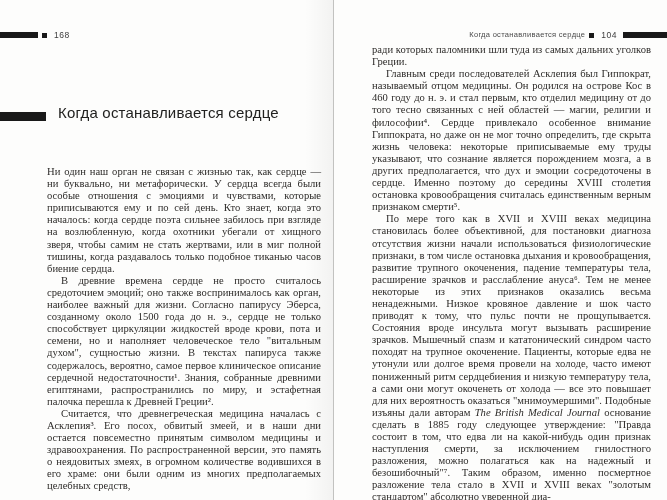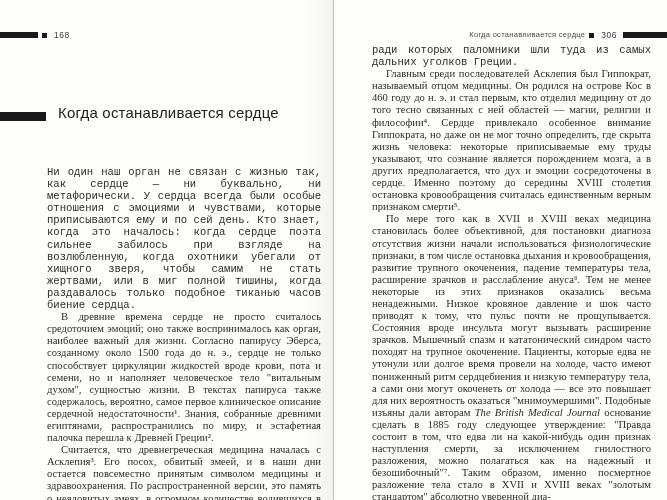--- a/index.html
+++ b/index.html
@@ -105,21 +105,21 @@
     font-size: 10.6px;
     line-height: 12.1px;
     color: #2e2c2a;
   }
   .body-left  { left: 47px; top: 166px; width: 274px; }
   .body-right { left: 38px; top: 44px;  width: 279px; }
   .body-text p {
     margin: 0;
     text-indent: 14px;
   }
-  .body-text p.noindent { text-indent: 0; font-family: Liberation Mono, monospace; }
+  .body-text p.noindent { text-indent: 0; }
   .body-text em {
   }
 </style>
 </head>
 <body>
 
 <div class="spread">
 
   <div class="page page-left">
 
@@ -141,21 +141,21 @@
 
   <div class="gutter-shade-left"></div>
   <div class="gutter-shade-right"></div>
   <div class="spine-line"></div>
 
   <div class="page page-right">
 
     <div class="pagehead pagehead-right">
       <span class="head-running">Когда останавливается сердце</span>
       <span class="head-square"></span>
-      <span class="head-pagenum">306</span>
+      <span class="head-pagenum">104</span>
       <span class="head-bar head-bar-r"></span>
     </div>
 
     <div class="body-text body-right">
       <p class="noindent">ради которых паломники шли туда из самых дальних уголков Греции.</p>
       <p>Главным среди последователей Асклепия был Гиппократ, называемый отцом медицины. Он родился на острове Кос в 460 году до н. э. и стал первым, кто отделил медицину от до того тесно связанных с ней областей — магии, религии и философии⁴. Сердце привлекало особенное внимание Гиппократа, но даже он не мог точно определить, где скрыта жизнь человека: некоторые приписываемые ему труды указывают, что сознание является порождением мозга, а в других предполагается, что дух и эмоции сосредоточены в сердце. Именно поэтому до середины XVIII столетия остановка кровообращения считалась единственным верным признаком смерти⁵.</p>
       <p>
         <span>По мере того как в XVII и XVIII веках медицина становилась более объективной, для постановки диагноза отсутствия жизни начали использоваться физиологические признаки, в том числе остановка дыхания и кровообращения, развитие трупного окоченения, падение температуры тела, расширение зрачков и расслабление ануса⁶. Тем не менее некоторые из этих признаков оказались весьма ненадежными. Низкое кровяное давление и шок часто приводят к тому, что пульс почти не прощупывается. Состояния вроде инсульта могут вызывать расширение зрачков. Мышечный спазм и кататонический синдром часто походят на трупное окоченение. Пациенты, которые едва не утонули или долгое время провели на холоде, часто имеют пониженный ритм сердцебиения и низкую температуру тела, а сами они могут окоченеть от холода — все это повышает для них вероятность оказаться "мнимоумершими". Подобные изъяны дали авторам </span><em>The British Medical Journal</em><span> основание сделать в 1885 году следующее утверждение: "Правда состоит в том, что едва ли на какой-нибудь один признак наступления смерти, за исключением гнилостного разложения, можно полагаться как на надежный и безошибочный"⁷. Таким образом, именно посмертное разложение тела стало в XVII и XVIII веках "золотым стандартом" абсолютно уверенной диа-</span>
       </p>
     </div>

